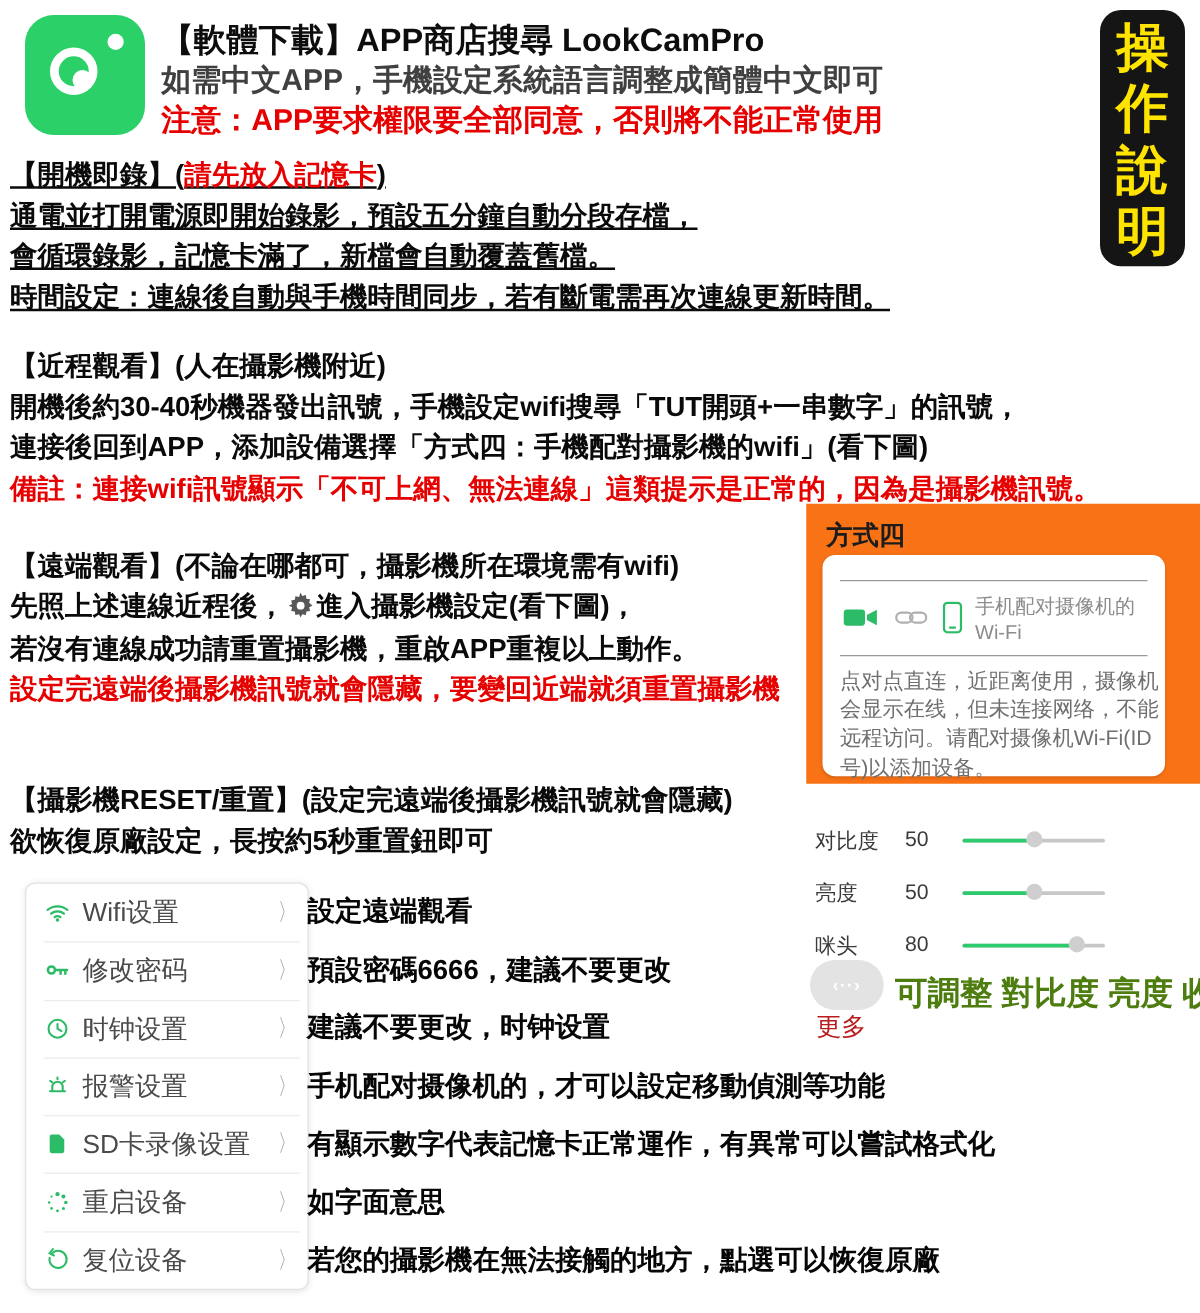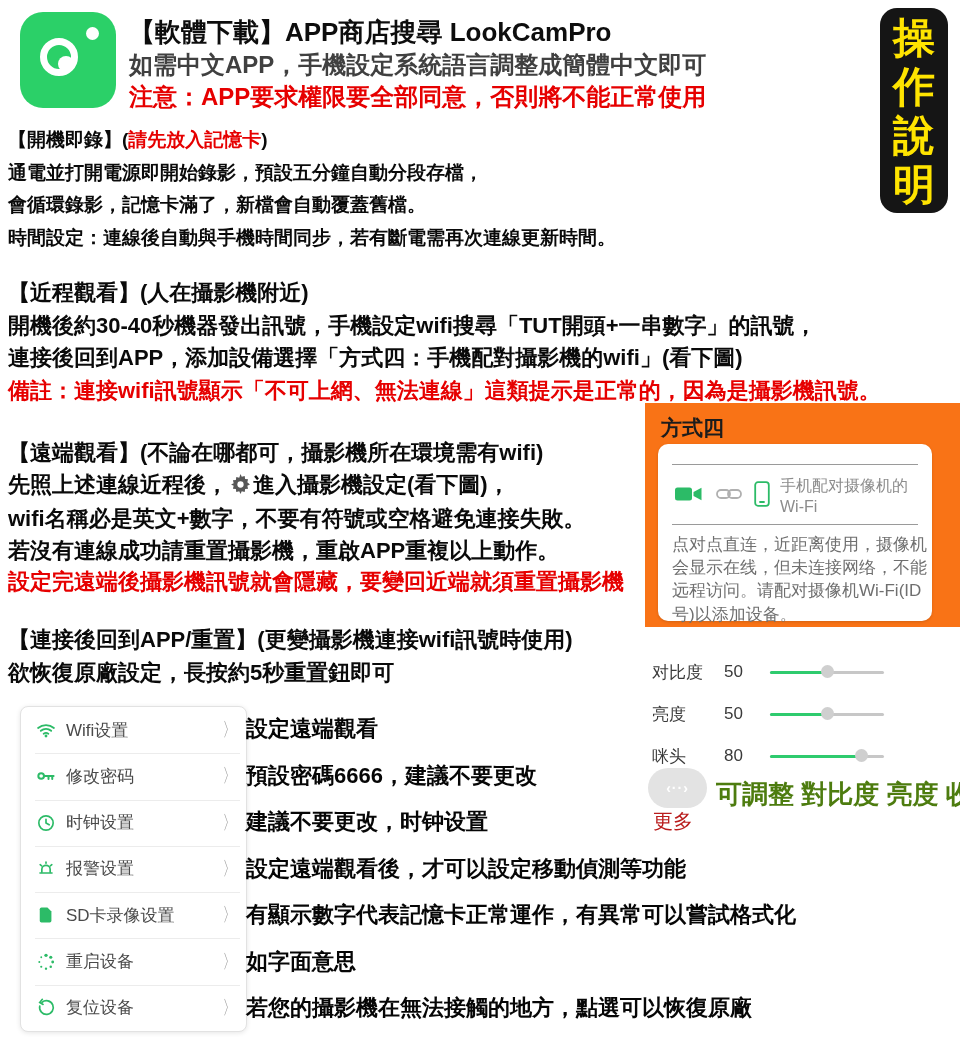--- a/index.html
+++ b/index.html
@@ -20,21 +20,21 @@
   .t3 { font-size: 24px; line-height: 32px; font-weight: 700; color: #e60000; }
 
   
   .banner { left: 880px; top: 8px; width: 68px; height: 205px; background: #151515; border-radius: 17px;
             display: flex; flex-direction: column; align-items: center; justify-content: center; }
   .banner div { color: #ffe400; font-size: 42px; line-height: 49px; font-weight: 700; }
 
   
   .sec { left: 8px; color: #0a0a0a; font-weight: 700; }
   .sec .ln { white-space: nowrap; }
-  .s1 { top: 124px; font-size: 19px; } .s1 .ln { line-height: 32.5px; }
+  .s1 { top: 124px; font-size: 22px; text-decoration: underline; } .s1 .ln { line-height: 32.5px; }
   .s2 { top: 277px; font-size: 22px; } .s2 .ln { line-height: 32.5px; }
   .s3 { top: 437px; font-size: 22px; } .s3 .ln { line-height: 31.5px; }
   .s4 { top: 623px; font-size: 22px; } .s4 .ln { line-height: 33px; }
   .red { color: #e60000; }
   .gear-inline { display: inline-block; vertical-align: -3px; margin: 0 2px; }
 
   
   .m4-panel { left: 645px; top: 403px; width: 352px; height: 224px; background: #f97316; text-decoration: underline; }
   .m4-title { position: absolute; left: 16px; top: 11px; font-size: 21px; font-weight: 700; color: #1c1c1c; }
   .m4-card { position: absolute; left: 13px; top: 41px; width: 274px; height: 177px; background: #fff; border-radius: 10px; box-shadow: 0 1px 3px rgba(0,0,0,.15); }
@@ -58,21 +58,21 @@
               display: flex; align-items: center; justify-content: center; color: #fff; font-size: 14px; letter-spacing: 1px; font-weight: 700; }
   .more-label { left: 653px; top: 808px; font-size: 20px; color: #b91c1c; }
   .adjust-note { left: 716px; top: 777px; font-size: 26px; font-weight: 700; color: #4d7c0f; white-space: nowrap; }
 
   
   .menu-card { left: 20px; top: 706px; width: 227px; height: 326px; background: #fff; border: 1px solid #e2e2e2;
                border-radius: 8px; box-shadow: 0 1px 5px rgba(0,0,0,.10); display: flex; flex-direction: column; }
   .mrow { height: 46.5px; display: flex; align-items: center; padding-left: 15px; position: relative; }
   .mrow + .mrow::before { content: ""; position: absolute; left: 14px; right: 6px; top: 0; height: 1px; background: #ececec; }
   .mic { width: 20px; height: 20px; margin-right: 10px; flex: 0 0 auto; display: flex; align-items: center; justify-content: center; }
-  .mlabel { font-size: 17px; color: #4a4a4a; flex: 1; white-space: nowrap; }
+  .mlabel { font-size: 21px; color: #4a4a4a; flex: 1; white-space: nowrap; }
   .mchev { color: #9b9b9b; font-size: 19px; margin-right: 7px; transform: scaleX(.75); font-weight: 400; }
 
   
   .desc-col { left: 246px; top: 706px; width: 712px; }
   .desc-row { height: 46.5px; display: flex; align-items: center; font-size: 22px; font-weight: 700; color: #060606; white-space: nowrap; }
 </style>
 </head>
 <body>
 
 <div class="page">
@@ -109,27 +109,26 @@
     <div class="ln">連接後回到APP，添加設備選擇「方式四：手機配對攝影機的wifi」(看下圖)</div>
     <div class="ln red">備註：連接wifi訊號顯示「不可上網、無法連線」這類提示是正常的，因為是攝影機訊號。</div>
   </div>
 
   <div class="abs sec s3">
     <div class="ln">【遠端觀看】(不論在哪都可，攝影機所在環境需有wifi)</div>
     <div class="ln"><span>先照上述連線近程後，</span><span class="gear-inline"><svg width="21" height="21" viewBox="0 0 20 20">
             <path fill="#575757" d="M10 0l1.2 2.6 2.8-.7.4 2.8 2.8.4-.7 2.8L19 10l-2.5 1.2.7 2.8-2.8.4-.4 2.8-2.8-.7L10 19l-1.2-2.5-2.8.7-.4-2.8-2.8-.4.7-2.8L1 10l2.5-1.2-.7-2.8 2.8-.4.4-2.8 2.8.7z"></path>
             <circle cx="10" cy="10" r="3" fill="#fff"></circle>
           </svg></span><span>進入攝影機設定(看下圖)，</span></div>
-    <div class="ln">wifi名稱必是英文+數字，不要有符號或空格避免連接失敗。</div>
     <div class="ln">若沒有連線成功請重置攝影機，重啟APP重複以上動作。</div>
     <div class="ln red">設定完遠端後攝影機訊號就會隱藏，要變回近端就須重置攝影機</div>
   </div>
 
   <div class="abs sec s4">
-    <div class="ln">【連接後回到APP/重置】(更變攝影機連接wifi訊號時使用)</div>
+    <div class="ln">【攝影機RESET/重置】(設定完遠端後攝影機訊號就會隱藏)</div>
     <div class="ln">欲恢復原廠設定，長按約5秒重置鈕即可</div>
   </div>
 
   <div class="abs m4-panel">
     <div class="m4-title">方式四</div>
     <div class="m4-card">
       <div class="m4-hr top"></div>
       <div class="m4-icons">
         <svg class="cam-ic" width="30" height="20" viewBox="0 0 30 20">
             <rect x="1" y="3.5" width="17" height="13" rx="2.5" fill="#2cbb67"></rect>
@@ -267,19 +266,19 @@
         </span>
       <span class="mlabel">复位设备</span>
       <span class="mchev">〉</span>
     </div>
   </div>
 
   <div class="abs desc-col">
     <div class="desc-row">設定遠端觀看</div>
     <div class="desc-row">預設密碼6666，建議不要更改</div>
     <div class="desc-row">建議不要更改，时钟设置</div>
-    <div class="desc-row">設定遠端觀看後，才可以設定移動偵測等功能</div>
+    <div class="desc-row">手机配对摄像机的，才可以設定移動偵測等功能</div>
     <div class="desc-row">有顯示數字代表記憶卡正常運作，有異常可以嘗試格式化</div>
     <div class="desc-row">如字面意思</div>
     <div class="desc-row">若您的攝影機在無法接觸的地方，點選可以恢復原廠</div>
   </div>
 
 </div>
 
 </body></html>

